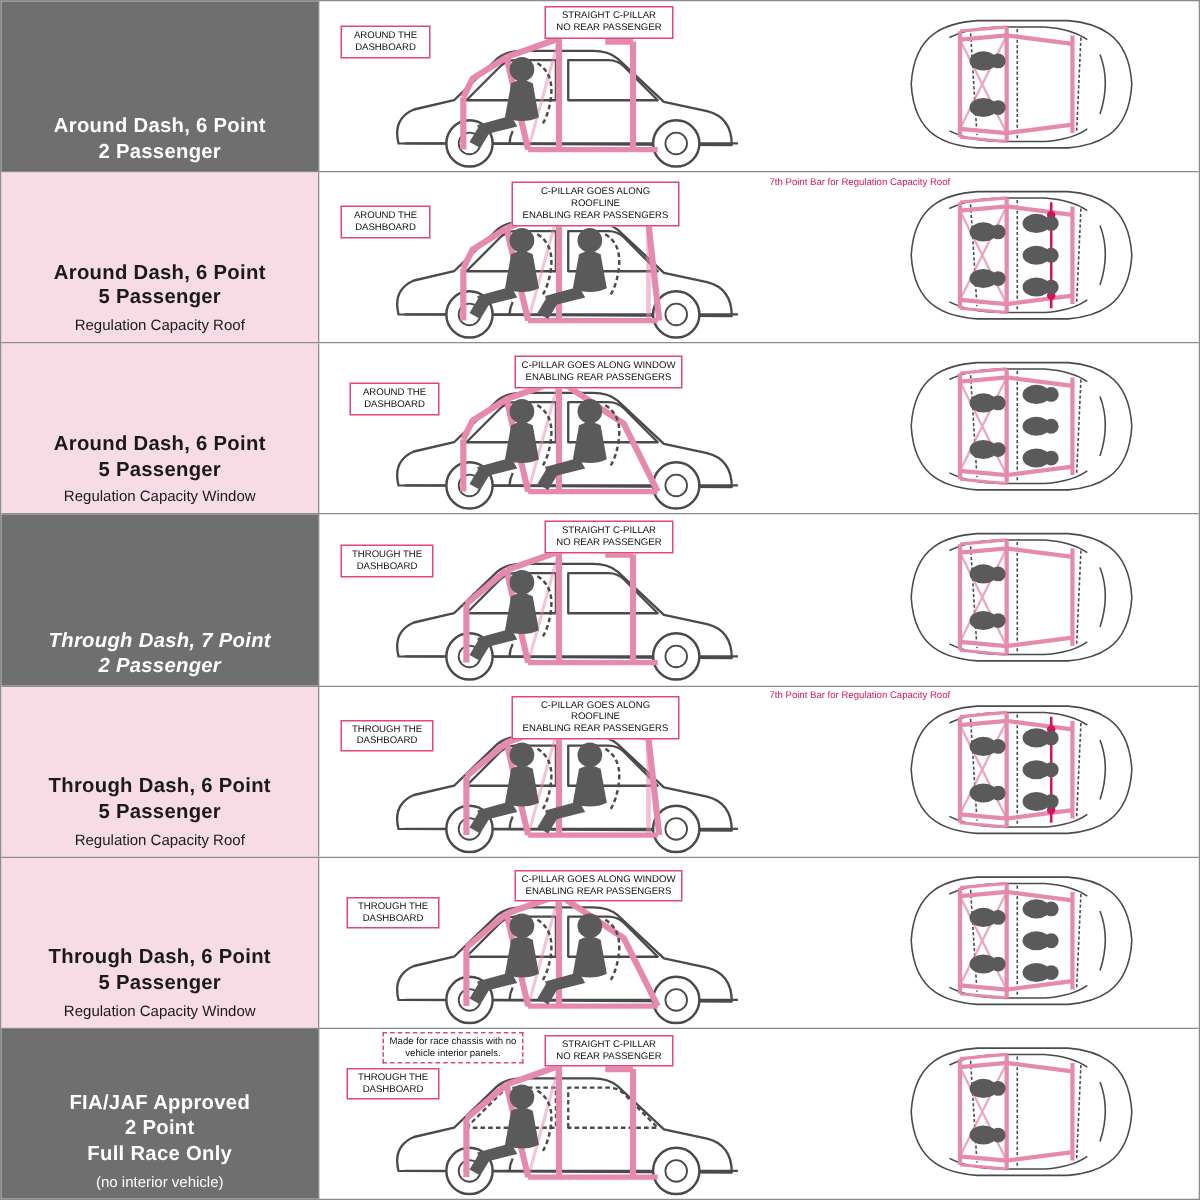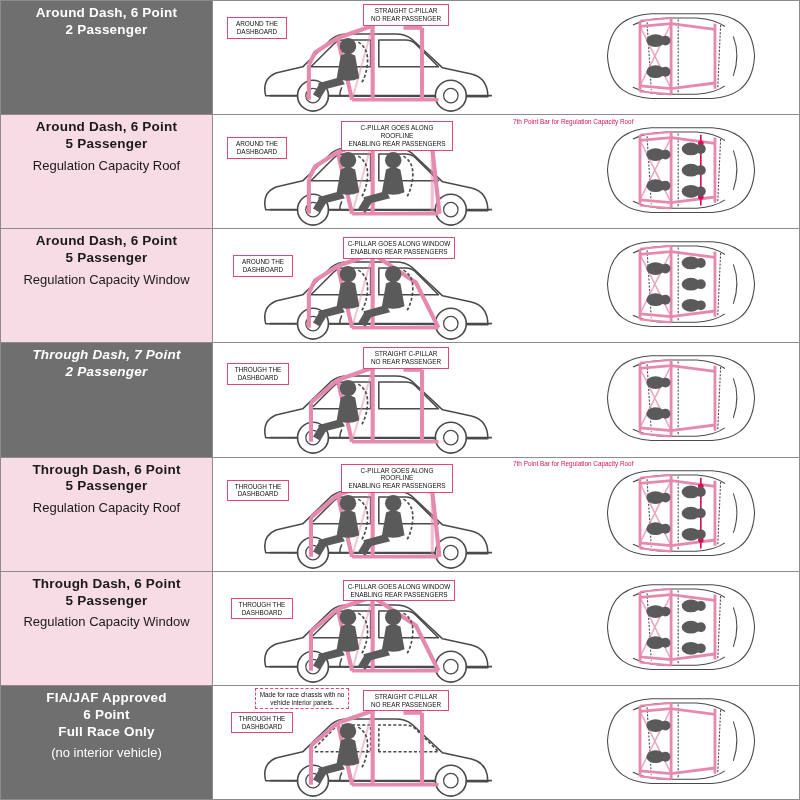--- a/index.html
+++ b/index.html
@@ -30,35 +30,35 @@
   .row:last-child { border-bottom: none; }
 
   .label-cell {
     width: 212px;
     flex: 0 0 212px;
     box-sizing: border-box;
     border-right: 1px solid #8c8c8c;
     display: flex;
     flex-direction: column;
     align-items: center;
-    justify-content: flex-start;
+    justify-content: flex-end;
     text-align: center;
     padding: 4px 0;
   }
   .label-cell.grey { background: #6f6f6f; color: #ffffff; }
   .label-cell.pink { background: #f7dbe5; color: #1a1a1a; }
 
   .lbl-main {
     font-size: 13.5px;
     font-weight: bold;
     line-height: 1.25;
     letter-spacing: .2px;
   }
   .lbl-sub {
-    font-size: 13px;
+    font-size: 10px;
     margin-top: 5px;
     line-height: 1.2;
   }
 
   .diagram-cell {
     flex: 1 1 auto;
     position: relative;
     background: #ffffff;
     display: flex;
     min-width: 0;
@@ -647,21 +647,21 @@
         </div>
         <div class="callout" style="left: 18px; top: 26px; width: 54px;">THROUGH THE
 DASHBOARD</div>
         <div class="callout" style="left: 130px; top: 8px; width: 104px;">C-PILLAR GOES ALONG WINDOW
 ENABLING REAR PASSENGERS</div>
       </div>
     </div>
     <div class="row">
       <div class="label-cell grey">
         <div class="lbl-main" style="white-space: pre-line;">FIA/JAF Approved
-6 Point
+2 Point
 Full Race Only</div>
         <div class="lbl-sub">(no interior vehicle)</div>
       </div>
       <div class="diagram-cell">
         <div class="side-view">
   <svg viewBox="0 0 260 110" preserveAspectRatio="xMidYMid meet">
     <g stroke="#4a4a4a" stroke-width="1.5" fill="none" stroke-linejoin="round">
       <path d="M16 92 q-4 -16 10 -22 l26 -6 l28 -27 q6 -5 16 -5 l46 0 q10 0 16 5 l30 28 l28 6 q16 4 16 22 z"></path>
       <path d="M60 64 l22 -22 q4 -4 10 -4 l26 0 l0 26 z" stroke-dasharray="3 2"></path>
       <path d="M126 64 l0 -26 l26 0 q6 0 10 4 l22 22 z" stroke-dasharray="3 2"></path>

